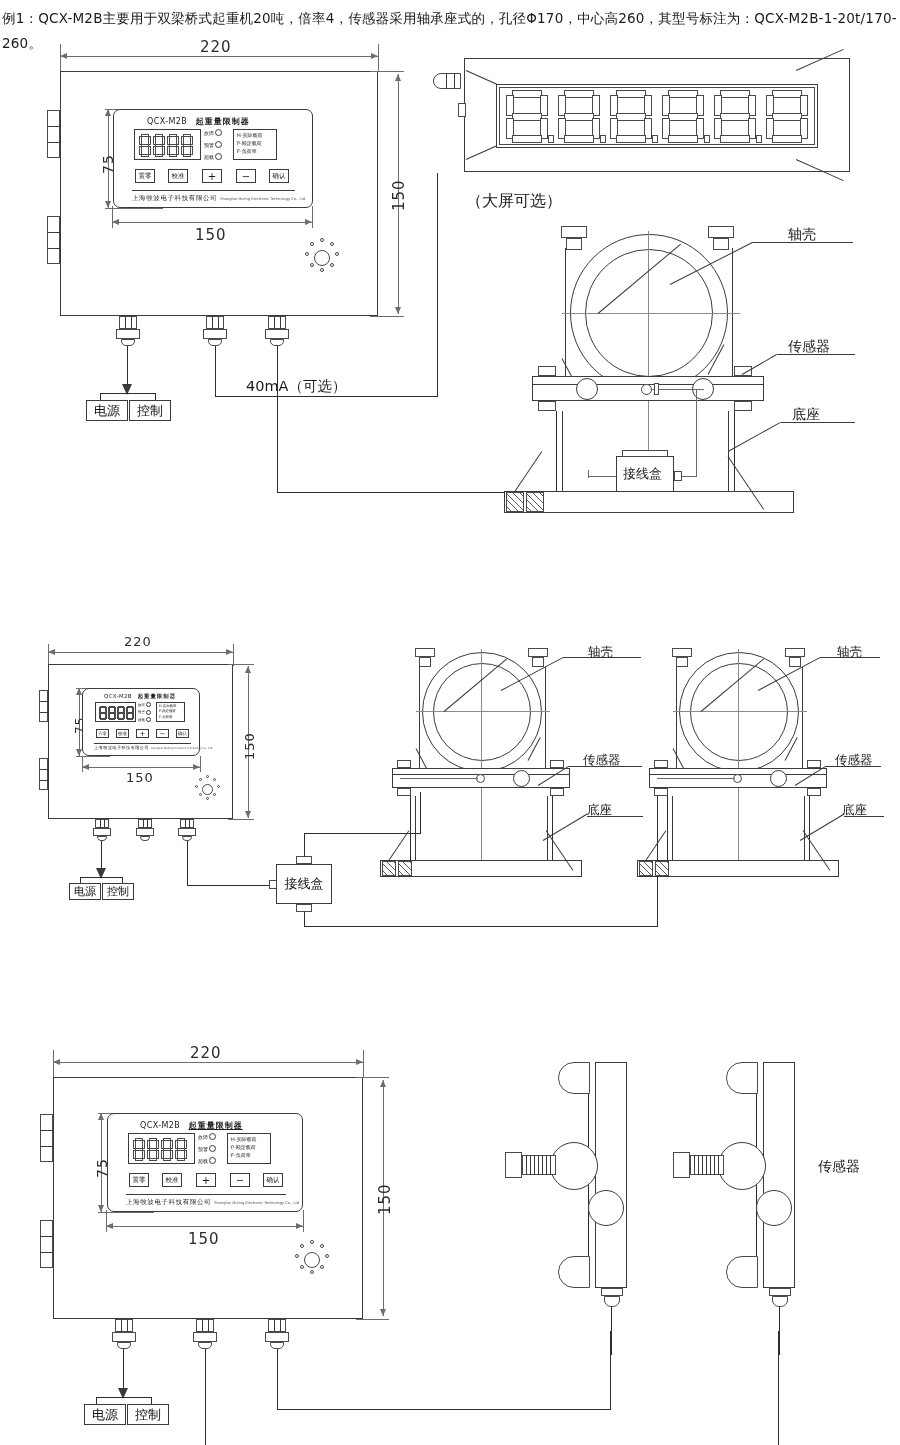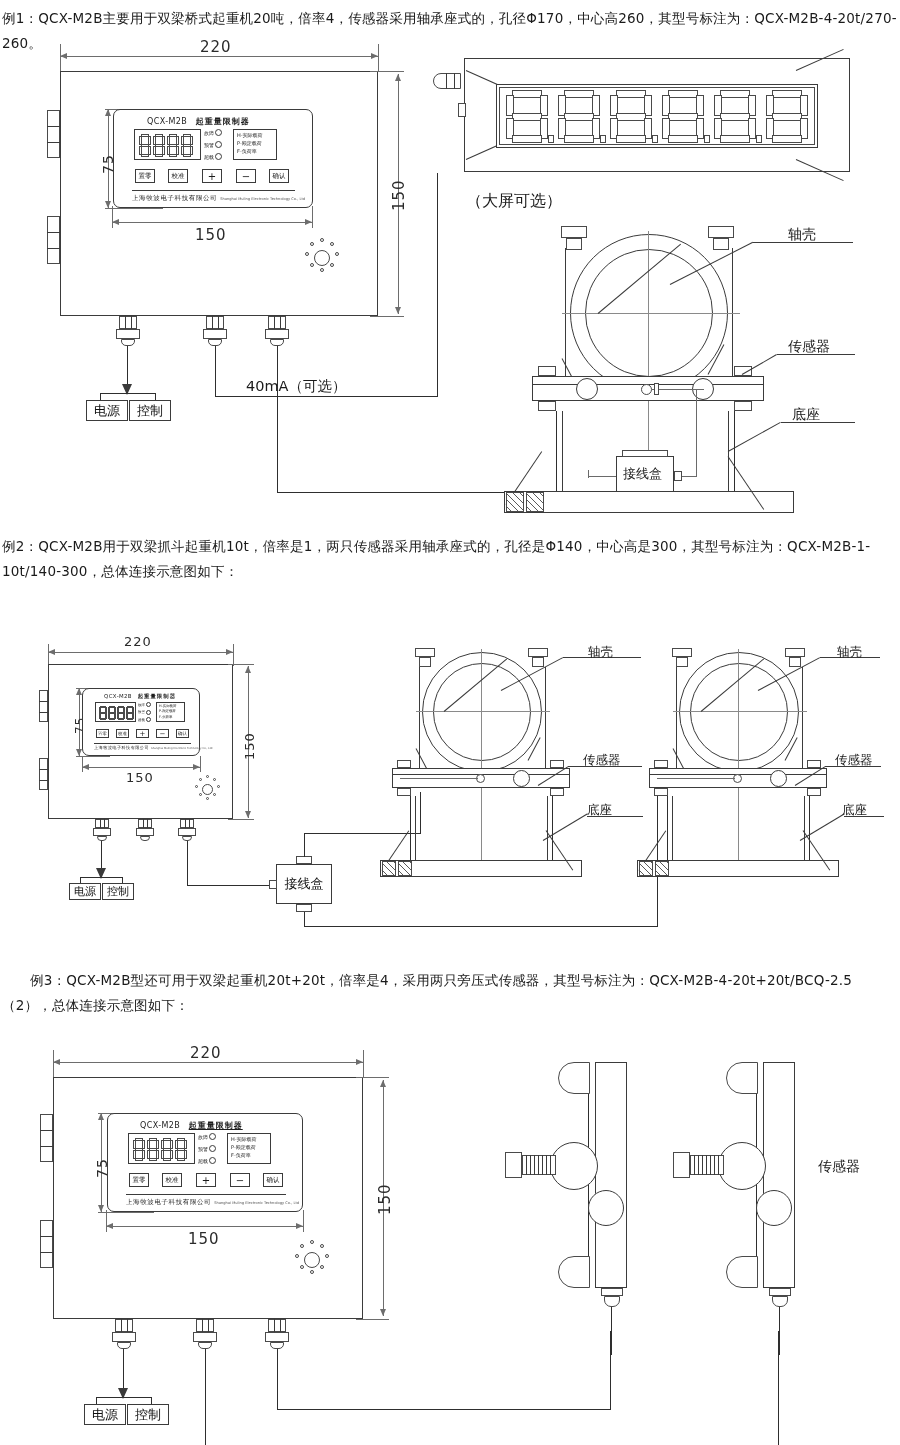--- a/index.html
+++ b/index.html
@@ -94,21 +94,21 @@
   
   .hatch{position:absolute;border:1px solid #4a4a4a;box-sizing:border-box;overflow:hidden;background:#fff;}
   .hatch::after{content:"";position:absolute;left:-8px;top:-8px;right:-8px;bottom:-8px;
     background:repeating-linear-gradient(45deg,transparent 0 4px,#5a5a5a 4px 4.8px);}
 </style>
 </head>
 <body>
 
 <div class="page">
 
-  <div class="para" id="para1">例1：QCX-M2B主要用于双梁桥式起重机20吨，倍率4，传感器采用轴承座式的，孔径Φ170，中心高260，其型号标注为：QCX-M2B-4-20t/270-260。</div>
+  <div class="para" id="para1">例1：QCX-M2B主要用于双梁桥式起重机20吨，倍率4，传感器采用轴承座式的，孔径Φ170，中心高260，其型号标注为：QCX-M2B-1-20t/170-260。</div>
 
   <div class="fig" style="left:0;top:36px;width:900px;height:480px;">
 
     <div class="dim dimh" style="left:60px;top:20px;width:318px;"></div>
     <div class="arr arr-l" style="left:60px;top:17px;"></div>
     <div class="arr arr-r" style="left:371px;top:17px;"></div>
     <div class="dim dimv" style="left:60px;top:8px;height:28px;"></div>
     <div class="dim dimv" style="left:378px;top:8px;height:28px;"></div>
     <div class="dimtxt" style="left:200px;top:2px;">220</div>
 
@@ -425,21 +425,20 @@
       <div class="ln hl" style="left:242px;top:148px;width:40px;transform:rotate(-30deg);transform-origin:left center;"></div>
       <div class="ln hl" style="left:277px;top:128px;width:78px;"></div>
       <div class="lbl" style="left:288px;top:112px;font-size:14px;">传感器</div>
 
       <div class="ln hl" style="left:228px;top:225px;width:60px;transform:rotate(-29deg);transform-origin:left center;"></div>
       <div class="ln hl" style="left:281px;top:196px;width:74px;"></div>
       <div class="lbl" style="left:292px;top:180px;font-size:14px;">底座</div>
     </div>
   </div>
 
-  <div class="para" id="para2">例2：QCX-M2B用于双梁抓斗起重机10t，倍率是1，两只传感器采用轴承座式的，孔径是Φ140，中心高是300，其型号标注为：QCX-M2B-1-10t/140-300，总体连接示意图如下：</div>
 
   <div class="fig" style="left:0;top:630px;width:900px;height:300px;">
 
     <div class="dim dimh" style="left:48px;top:22px;width:185px;"></div>
     <div class="arr arr-l" style="left:48px;top:19px;"></div>
     <div class="arr arr-r" style="left:226px;top:19px;"></div>
     <div class="dim dimv" style="left:48px;top:14px;height:22px;"></div>
     <div class="dim dimv" style="left:233px;top:14px;height:22px;"></div>
     <div class="dimtxt" style="left:124px;top:4px;font-size:13px;">220</div>
 
@@ -701,21 +700,20 @@
       <div class="lbl" style="left:200px;top:4px;font-size:12.5px;">轴壳</div>
       <div class="ln hl" style="left:158px;top:145px;width:36px;transform:rotate(-32deg);transform-origin:left center;"></div>
       <div class="ln hl" style="left:188px;top:126px;width:56px;"></div>
       <div class="lbl" style="left:198px;top:112px;font-size:12.5px;">传感器</div>
       <div class="ln hl" style="left:163px;top:200px;width:52px;transform:rotate(-31deg);transform-origin:left center;"></div>
       <div class="ln hl" style="left:207px;top:176px;width:40px;"></div>
       <div class="lbl" style="left:205px;top:162px;font-size:12.5px;">底座</div>
     </div>
   </div>
 
-  <div class="para" id="para3">例3：QCX-M2B型还可用于双梁起重机20t+20t，倍率是4，采用两只旁压式传感器，其型号标注为：QCX-M2B-4-20t+20t/BCQ-2.5（2），总体连接示意图如下：</div>
 
   <div class="fig" style="left:0;top:1040px;width:900px;height:405px;">
 
     <div class="dim dimh" style="left:53px;top:22px;width:310px;"></div>
     <div class="arr arr-l" style="left:53px;top:19px;"></div>
     <div class="arr arr-r" style="left:356px;top:19px;"></div>
     <div class="dim dimv" style="left:53px;top:10px;height:28px;"></div>
     <div class="dim dimv" style="left:363px;top:10px;height:28px;"></div>
     <div class="dimtxt" style="left:190px;top:4px;">220</div>
 

